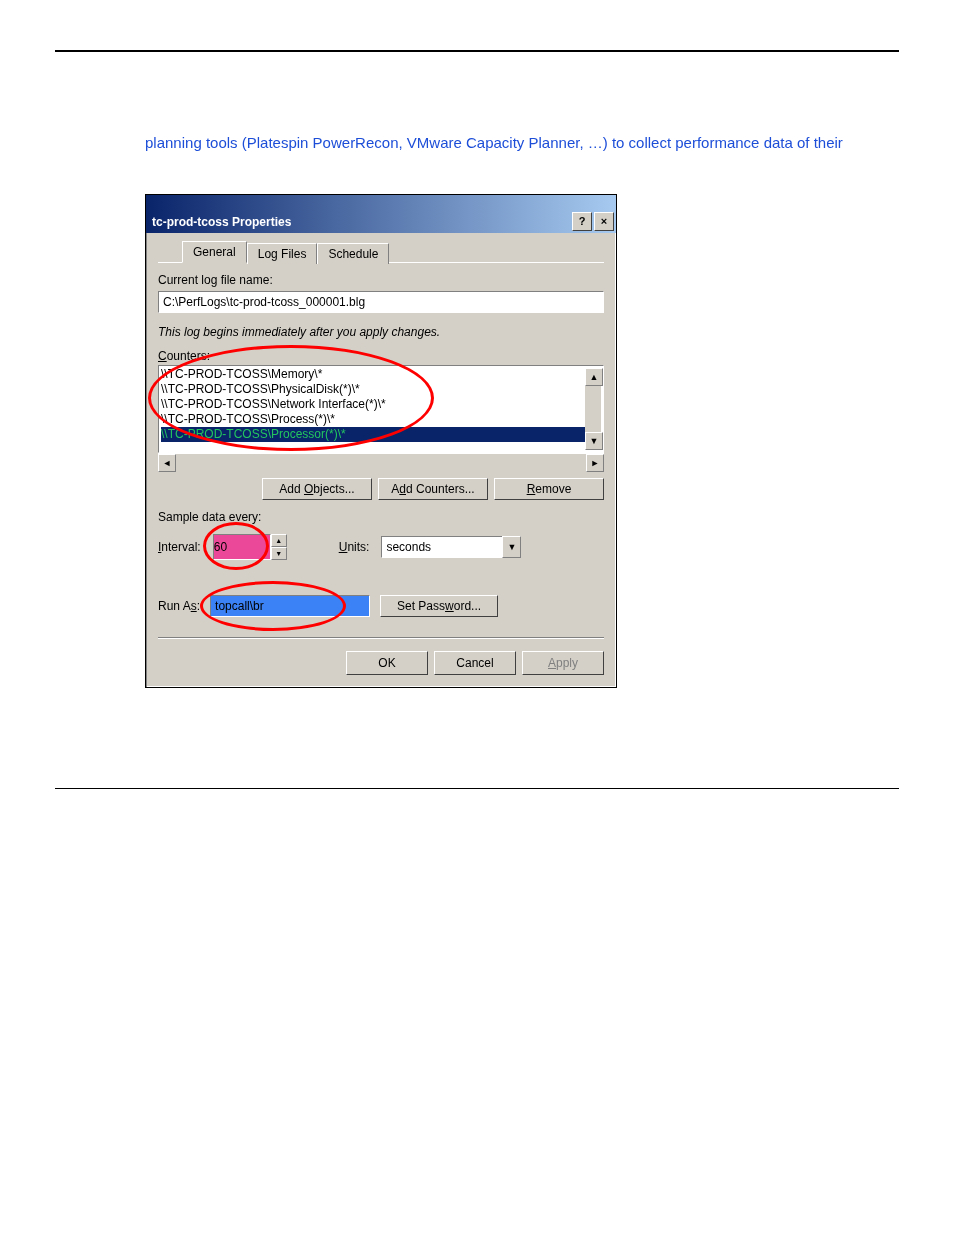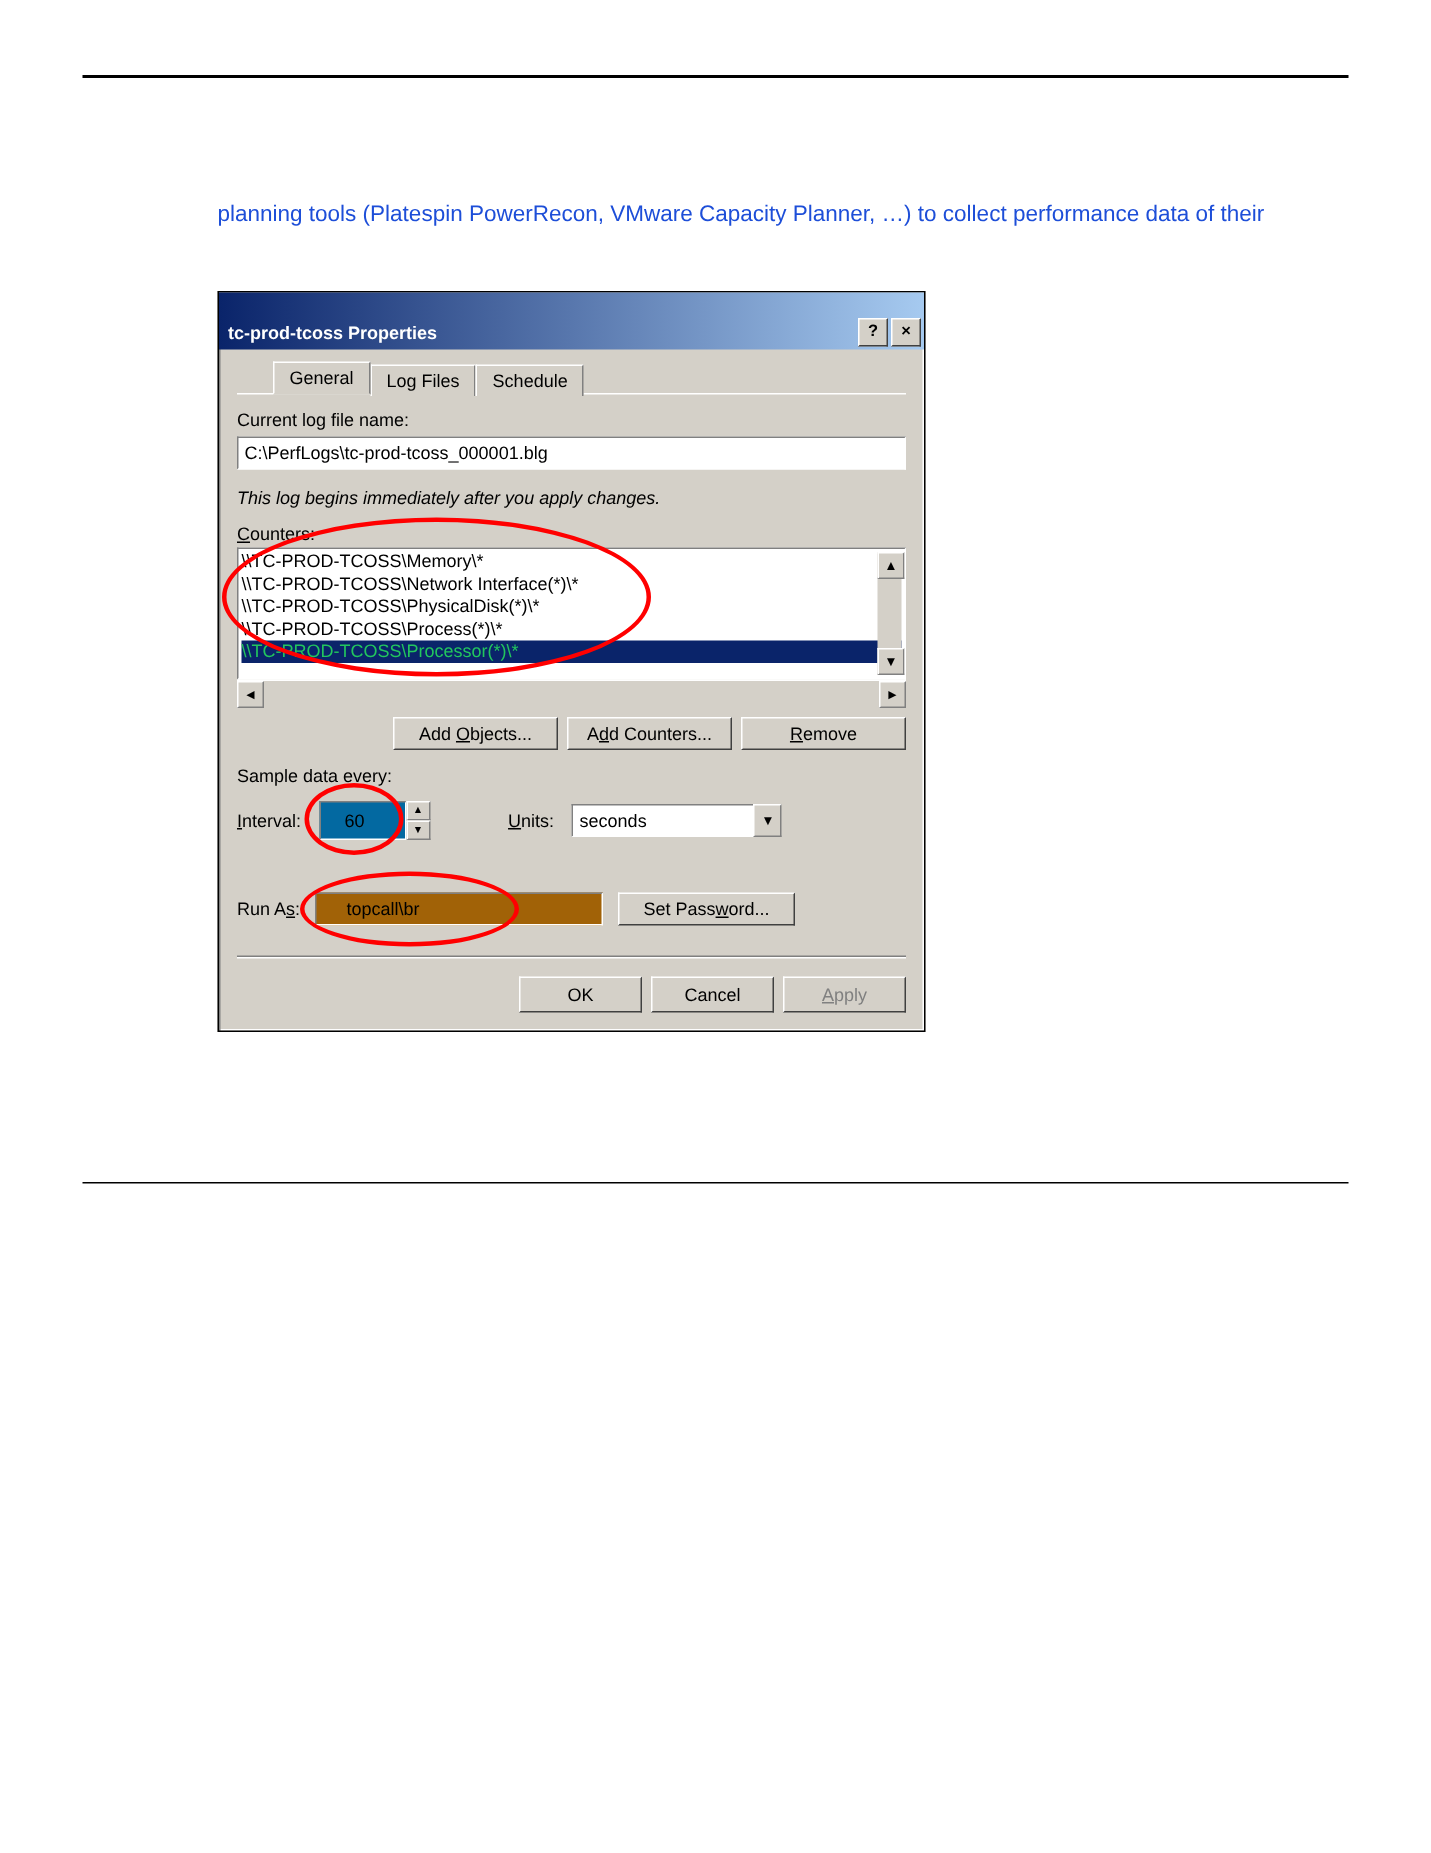--- a/index.html
+++ b/index.html
@@ -229,26 +229,26 @@
     margin-top: 10px;
     position: relative;
   }
   .spinner-wrap {
     display: flex;
     position: relative;
   }
   .spinner-input {
     width: 58px;
     box-sizing: border-box;
-    background: #0369a1;
+    background: #ec4899;
     border-top: 1px solid #808080;
     border-left: 1px solid #808080;
     border-right: 1px solid #fff;
     border-bottom: 1px solid #fff;
-    padding: 3px 16px;
+    padding: 3px 0;
     font-size: 12px;
   }
   .spinner-btns {
     display: flex;
     flex-direction: column;
     width: 16px;
   }
   .spin-b {
     height: 11px;
     background: #d4d0c8;
@@ -289,26 +289,26 @@
   }
   .runas-row {
     display: flex;
     align-items: center;
     gap: 10px;
     margin-top: 35px;
     position: relative;
   }
   .runas-input {
     width: 150px;
-    background: #a16207;
+    background: #3b82f6;
     border-top: 1px solid #808080;
     border-left: 1px solid #808080;
     border-right: 1px solid #fff;
     border-bottom: 1px solid #fff;
-    padding: 3px 20px;
+    padding: 3px 4px;
     font-size: 12px;
   }
   .divider-line {
     border-top: 1px solid #808080;
     border-bottom: 1px solid #fff;
     margin: 20px 0 12px 0;
   }
   .dialog-footer {
     display: flex;
     justify-content: flex-end;
@@ -362,22 +362,22 @@
       <input class="sunken-field" type="text" readonly="" value="C:\PerfLogs\tc-prod-tcoss_000001.blg" style="">
 
       <div class="note-text">This log begins immediately after you apply changes.</div>
 
       <span class="label" style="margin-bottom:2px;"><span class="underline-char">C</span>ounters:</span>
 
       <div class="listbox-wrap">
         <div class="listbox">
           <div class="list-content">
             <div class="list-item">\\TC-PROD-TCOSS\Memory\*</div>
+            <div class="list-item">\\TC-PROD-TCOSS\PhysicalDisk(*)\*</div>
             <div class="list-item">\\TC-PROD-TCOSS\Network Interface(*)\*</div>
-            <div class="list-item">\\TC-PROD-TCOSS\PhysicalDisk(*)\*</div>
             <div class="list-item">\\TC-PROD-TCOSS\Process(*)\*</div>
             <div class="list-item selected">\\TC-PROD-TCOSS\Processor(*)\*</div>
           </div>
           <div class="vscroll">
             <div class="vbtn">▲</div>
             <div class="vbtn">▼</div>
           </div>
         </div>
         <div class="red-ellipse" style="left:-10px; top:-20px; width:280px; height:100px;"></div>
       </div>

